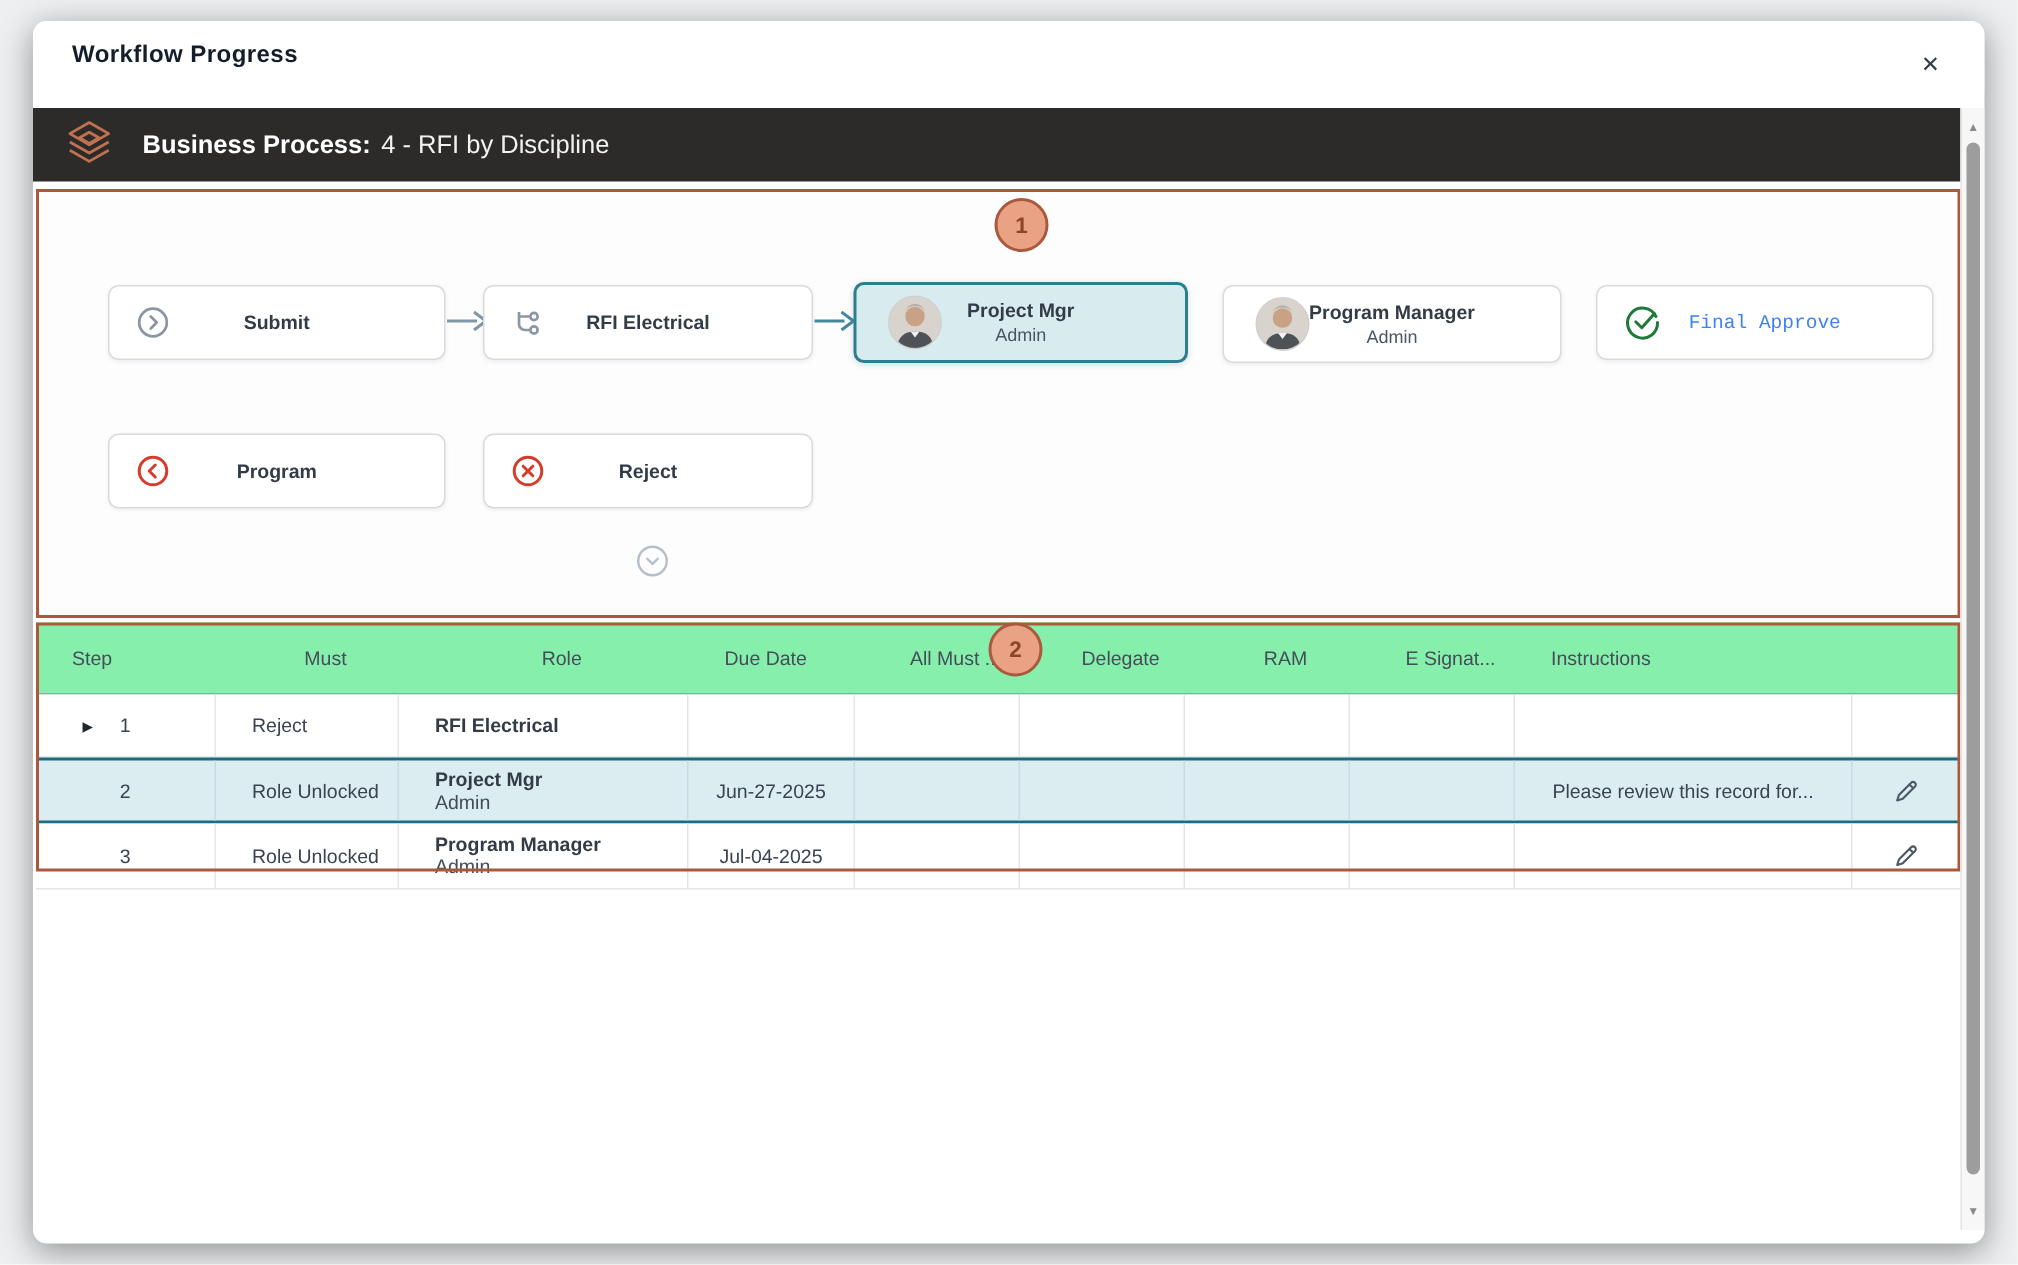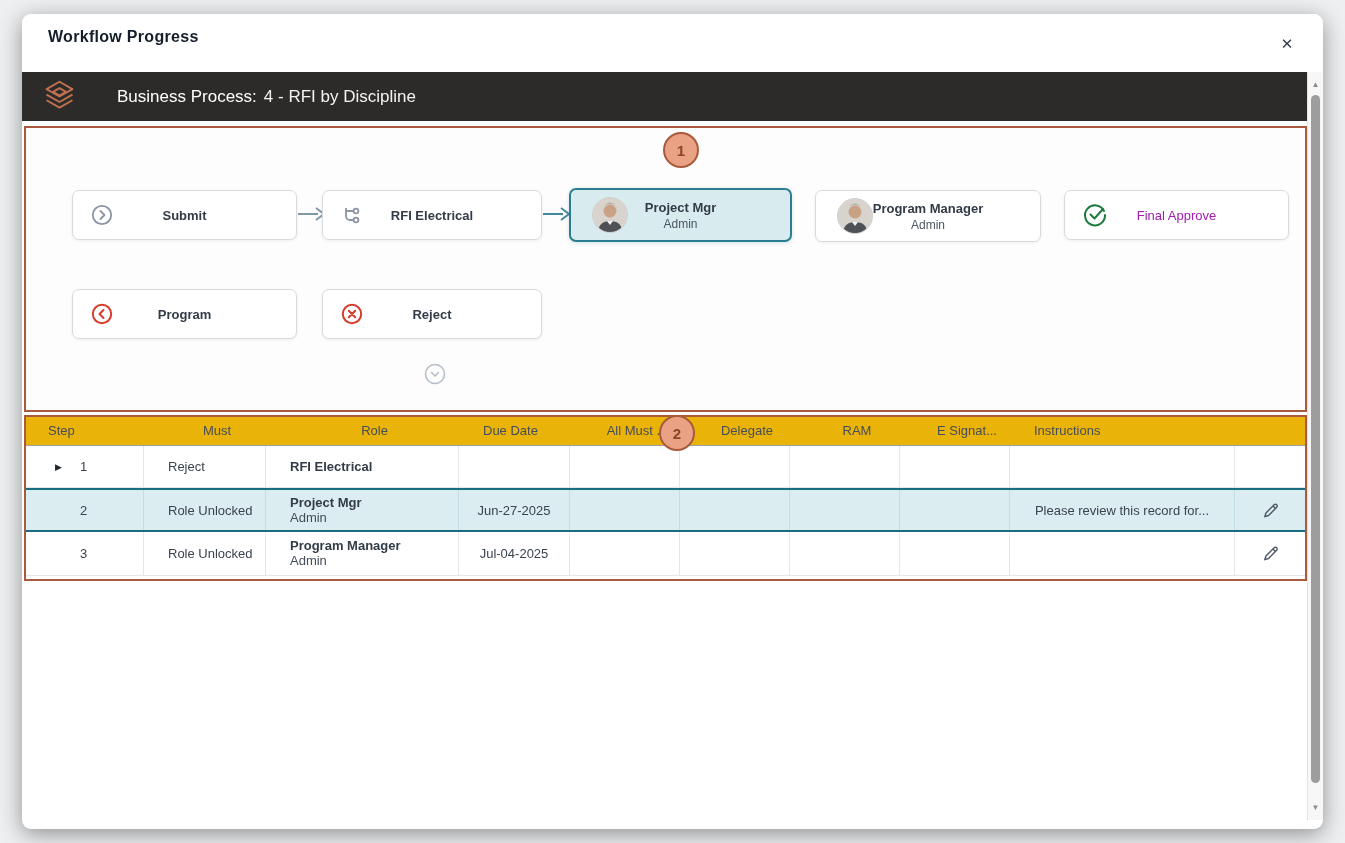--- a/index.html
+++ b/index.html
@@ -17,21 +17,21 @@
     overflow:hidden;
   }
   
   .titlebar { position:absolute; top:0; left:0; right:0; height:46px; background:#fff; display:flex; align-items:center; padding:0 26px; }
   .titlebar .ttl { font-size:16px; font-weight:bold; color:#141e2b; letter-spacing:.3px; }
   .close-btn { position:absolute; right:22px; top:16px; width:28px; height:28px; border:none; background:transparent; font-size:15px; color:#333c49; cursor:pointer; line-height:28px; text-align:center; }
   
   .bp-header { position:absolute; top:58px; left:0; right:16px; height:49px; background:#2c2b29; display:flex; align-items:center; padding-left:19px; }
   .bp-icon { width:37px; height:37px; margin-right:17px; flex:0 0 auto; }
   .bp-text { font-size:17px; color:#fff; }
-  .bp-label { font-weight:normal;margin-left:22px; }
+  .bp-label { font-weight:bold; }
   .bp-value { font-weight:normal; color:#f2f2f2; margin-left:7px; }
   
   .ann-rect { position:absolute; left:2px; width:1283px; border:2px solid #a95a3d; background:transparent; pointer-events:none; z-index:6; }
   .ann-1 { top:112px; height:286px; }
   .ann-2 { top:401px; height:166px; }
   .ann-badge { position:absolute; width:36px; height:36px; border-radius:50%; background:#e9a284; border:2px solid #a95a3d; color:#8d4527; font-size:15px; font-weight:bold; display:flex; align-items:center; justify-content:center; z-index:7; }
   .badge-1 { left:641px; top:118px; }
   .badge-2 { left:637px; top:401px; }
   
   .flow-area { position:absolute; top:112px; left:2px; width:1283px; height:286px; background:#fdfdfd; }
@@ -43,21 +43,21 @@
   .node .stack .t1 { font-size:13px; font-weight:bold; color:#333b47; }
   .node .stack .t2 { font-size:12px; color:#4c5663; margin-top:2px; }
   .avatar { width:36px; height:36px; border-radius:50%; overflow:hidden; border:1px solid #cfcfcf; background:#ded9d2; }
   .arrow { position:absolute; }
   .chev-circle { position:absolute; left:400px; top:237px; }
   .zoom-panel { position:absolute; right:24px; top:344px; width:99px; height:46px; background:#fff; display:flex; align-items:center; justify-content:center; gap:26px; }
   .zoom-btn { background:transparent; border:none; cursor:pointer; display:flex; padding:0; }
   
   .grid { position:absolute; left:2px; top:401px; width:1283px; z-index:5; }
   .grid-row { display:flex; background:#fff; border-bottom:1px solid #e4e6e9; }
-  .grid-head { background:#eab308; border-bottom:1px solid #9aa0a6; height:31px; align-items:center; }
+  .grid-head { background:#86efac; border-bottom:1px solid #9aa0a6; height:48px; align-items:center; }
   .grid-head .cell { border-right:none; font-size:13px; color:#454d59; display:flex; align-items:center; }
   .cell { padding-left:24px; border-right:1px solid #e4e6e9; display:flex; flex-direction:column; justify-content:center; font-size:13px; color:#3a4350; overflow:hidden; }
   .cell:last-child { border-right:none; }
   .c-step { width:120px; padding-left:0; align-items:center; position:relative; }
   .grid-head .c-step { padding-left:24px; align-items:flex-start; }
   .c-type { width:122px; }
   .c-role { width:193px; }
   .c-due  { width:111px; padding-left:0; align-items:center; }
   .grid-head .c-due { padding-left:24px; align-items:flex-start; }
   .c-col  { width:110px; }
@@ -170,21 +170,21 @@
       </span>
     </div>
 
     <div class="node" style="left:1040px; top:64px; width:225px;">
       <span class="nicon">
         <svg width="26" height="26" viewBox="0 0 26 26" fill="none" stroke="#1d7a3a" stroke-width="2" stroke-linecap="round" stroke-linejoin="round">
           <path d="M22 9 a10 10 0 1 0 1 4"></path>
           <path d="M8.5 12.5 L12.5 16.5 L21 7"></path>
         </svg>
       </span>
-      <span class="nlabel" style="font-weight:normal; color:#a21caf;">Final Approve</span>
+      <span class="nlabel" style="font-weight:normal; color:#3b82f6;font-family:Liberation Mono, monospace;">Final Approve</span>
     </div>
 
     <span class="chev-circle">
       <svg width="22" height="22" viewBox="0 0 22 22" fill="none" stroke="#b6bec7" stroke-width="1.6">
           <circle cx="11" cy="11" r="9.5"></circle>
           <path d="M7.5 9.5 L11 13 L14.5 9.5" stroke-linecap="round" stroke-linejoin="round"></path>
         </svg>
     </span>
 
     <div class="node" style="left:48px; top:163px; width:225px;">

